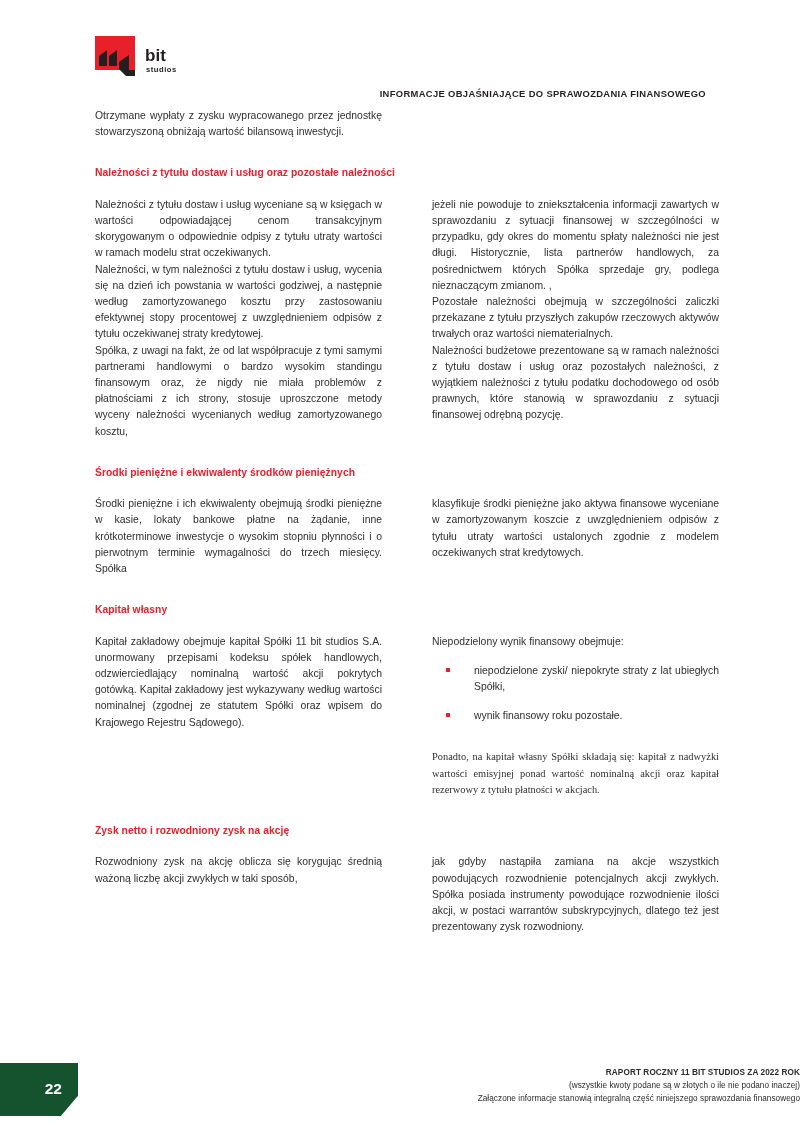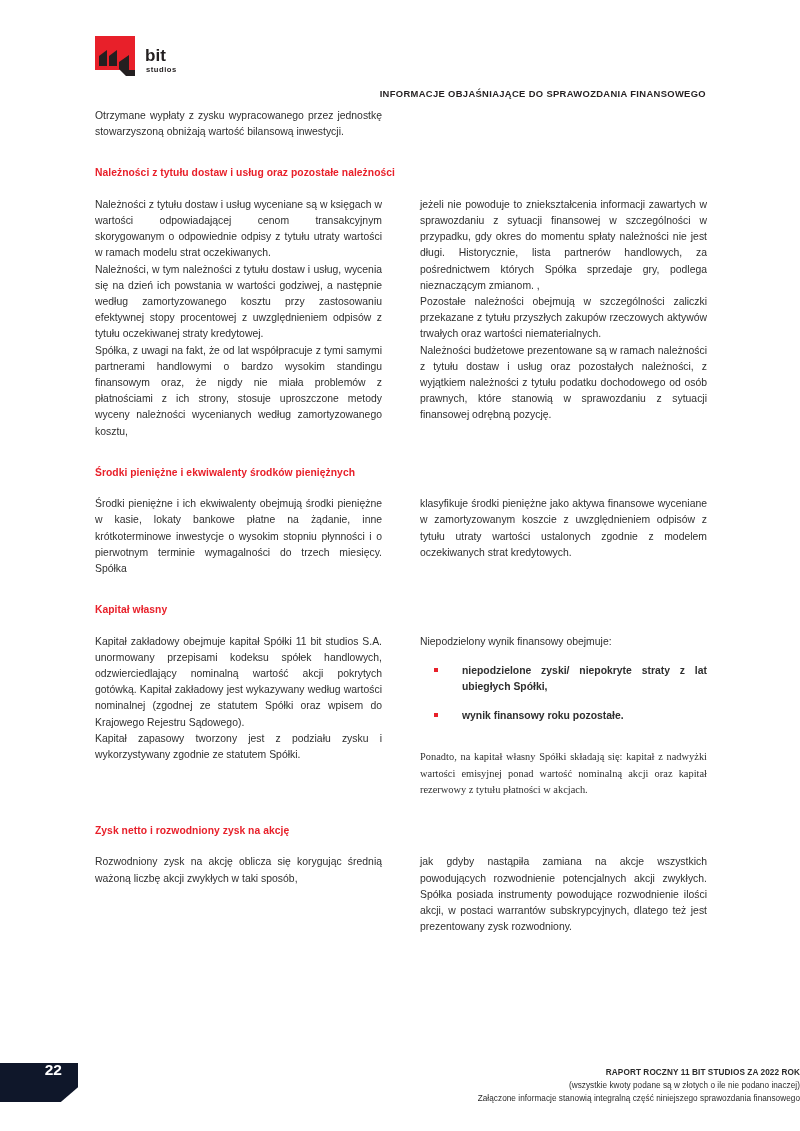--- a/index.html
+++ b/index.html
@@ -90,21 +90,21 @@
     line-height: 16.2px;
     text-align: justify;
     color: #2f2f2f;
     margin: 0;
     letter-spacing: 0.01px;
     hyphens: none;
   }
 
   .cols {
     display: flex;
-    gap: 38px;
+    gap: 50px;
   }
   .col {
     width: 287px;
     flex: 0 0 287px;
   }
 
   .stack > * + * { margin-top: 13px; }
   .gap-head-top { height: 26px; }
   .gap-head-bot { height: 17px; }
 
@@ -114,21 +114,20 @@
     margin: 13px 0 0 0;
     padding: 0;
   }
   ul.bullets li {
     position: relative;
     padding-left: 42px;
     font-size: 10.4px;
     line-height: 16.2px;
     text-align: justify;
     color: #2f2f2f;
-    font-weight: bold;
   }
   ul.bullets li + li { margin-top: 13px; }
   ul.bullets li .bullet-square {
     position: absolute;
     left: 14px;
     top: 5px;
     width: 4px;
     height: 4px;
     background: #e8202a;
   }
@@ -140,24 +139,25 @@
     bottom: 0;
     width: 800px;
     height: 71px;
   }
 
   .page-badge {
     position: absolute;
     left: 0;
     top: 3px;
     width: 78px;
-    height: 39px;
-    background: #0f172a;
+    height: 53px;
+    background: #14532d;
     clip-path: polygon(0 0, 100% 0, 100% 62%, 78% 100%, 0 100%);
     display: flex;
+    align-items: center;
     justify-content: flex-end;
     box-sizing: border-box;
     padding-right: 16px;
   }
   .page-badge span {
     color: #ffffff;
     font-size: 15.5px;
     font-weight: bold;
     line-height: 1;
     position: relative;
@@ -245,21 +245,20 @@
         <p class="body">klasyfikuje środki pieniężne jako aktywa finansowe wyceniane w zamortyzowanym koszcie z uwzględnieniem odpisów z tytułu utraty wartości ustalonych zgodnie z modelem oczekiwanych strat kredytowych.</p>
       </div>
     </div>
 
     <div class="gap-head-top"></div>
     <h2 class="section-heading">Kapitał własny</h2>
     <div class="gap-head-bot"></div>
     <div class="cols">
       <div class="col stack">
         <p class="body">Kapitał zakładowy obejmuje kapitał Spółki 11 bit studios S.A. unormowany przepisami kodeksu spółek handlowych, odzwierciedlający nominalną wartość akcji pokrytych gotówką. Kapitał zakładowy jest wykazywany według wartości nominalnej (zgodnej ze statutem Spółki oraz wpisem do Krajowego Rejestru Sądowego).</p>
-        <p class="body">Kapitał zapasowy tworzony jest z podziału zysku i wykorzystywany zgodnie ze statutem Spółki.</p>
       </div>
       <div class="col">
         <p class="body">Niepodzielony wynik finansowy obejmuje:</p>
         <ul class="bullets">
           <li>
             <span class="bullet-square"></span>
             <span>niepodzielone zyski/ niepokryte straty z lat ubiegłych Spółki,</span>
           </li>
           <li>
             <span class="bullet-square"></span>

